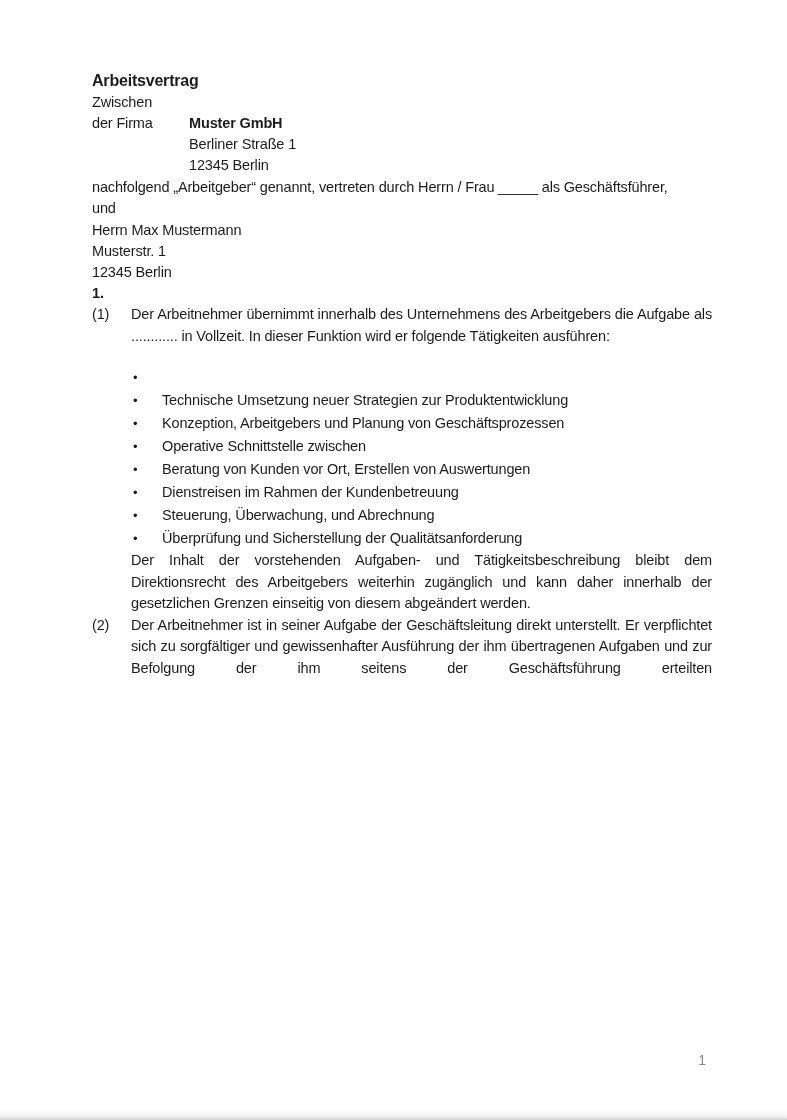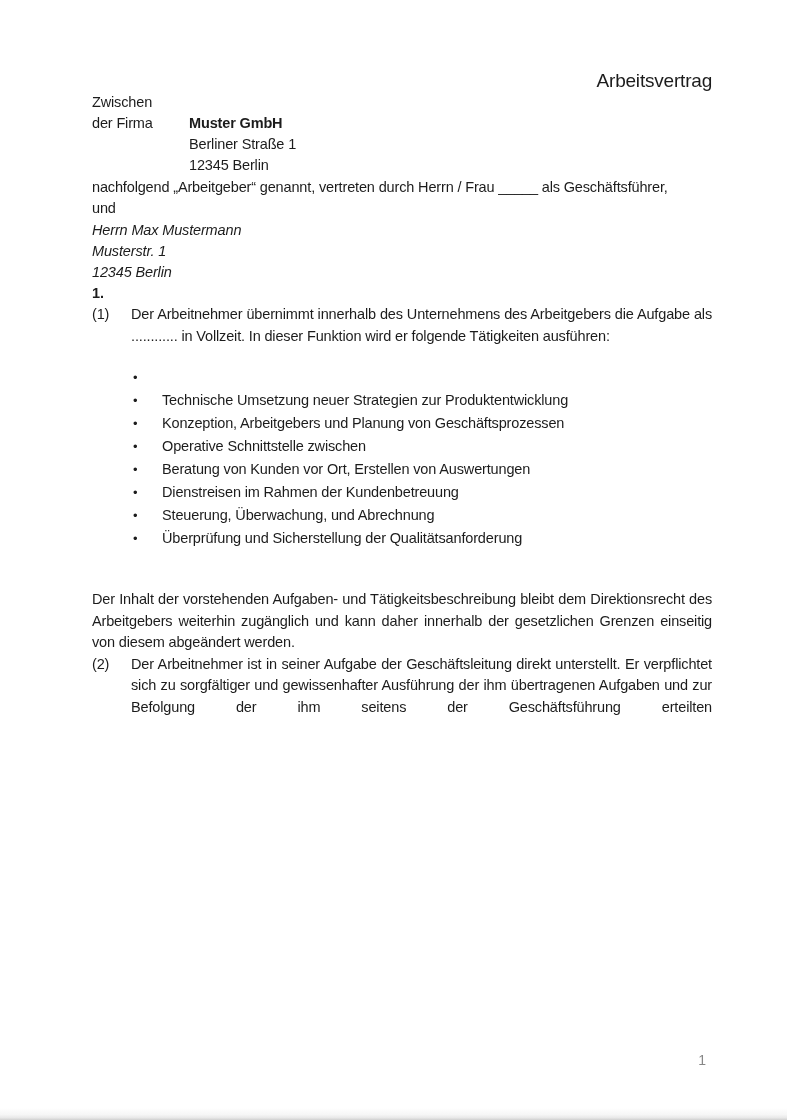--- a/index.html
+++ b/index.html
@@ -19,43 +19,43 @@
     position: absolute;
     left: 92px;
     top: 70px;
     width: 620px;
   }
   .content p, .content h1, .content div.block { margin: 0; padding: 0; }
   .bold { font-weight: bold; }
 
   .title {
     margin-top: 6px;
-    text-align: right;
-    font-size: 19px;
-    font-weight: normal;
+    text-align: left;
+    font-size: 16px;
+    font-weight: bold;
     letter-spacing: -0.2px;
   }
   .zwischen   { margin-top: 43px; }
   .firma-row  { margin-top: 23px; display: flex; }
   .firma-row .label { width: 97px; flex: 0 0 97px; }
   .addr div   { line-height: 21px; }
   .clause     { margin-top: 22px; line-height: 22px; }
   .und        { margin-top: 20px; }
-  .addr.indent { margin-top: 22px; margin-left: 97px; font-style: italic; }
+  .addr.indent { margin-top: 22px; margin-left: 97px; }
   .clause2    { margin-top: 44px; }
 
   .sec-heading { margin-top: 62px; display: flex; }
   .sec-heading .num  { width: 39px; flex: 0 0 39px; font-weight: bold; }
   .sec-heading .head { font-weight: bold; text-decoration: underline; }
 
   .numpara { display: flex; }
   .numpara .num { width: 39px; flex: 0 0 39px; }
   .numpara p    { flex: 1 1 auto; text-align: justify; }
   .numpara.p1     { margin-top: 22px; }
-  .numpara.inhalt { margin-top: 25px; flex-direction: column; }
+  .numpara.inhalt { margin-top: 25px; }
   .numpara.p2     { margin-top: 16px; }
   .numpara.p2 p   { text-align: justify; text-align-last: justify; }
 
   ul.tasks {
     list-style: none;
     margin: 19px 0 0 0;
     padding: 0 0 0 39px;
   }
   ul.tasks li { display: flex; line-height: 23px; }
   ul.tasks .dot {

